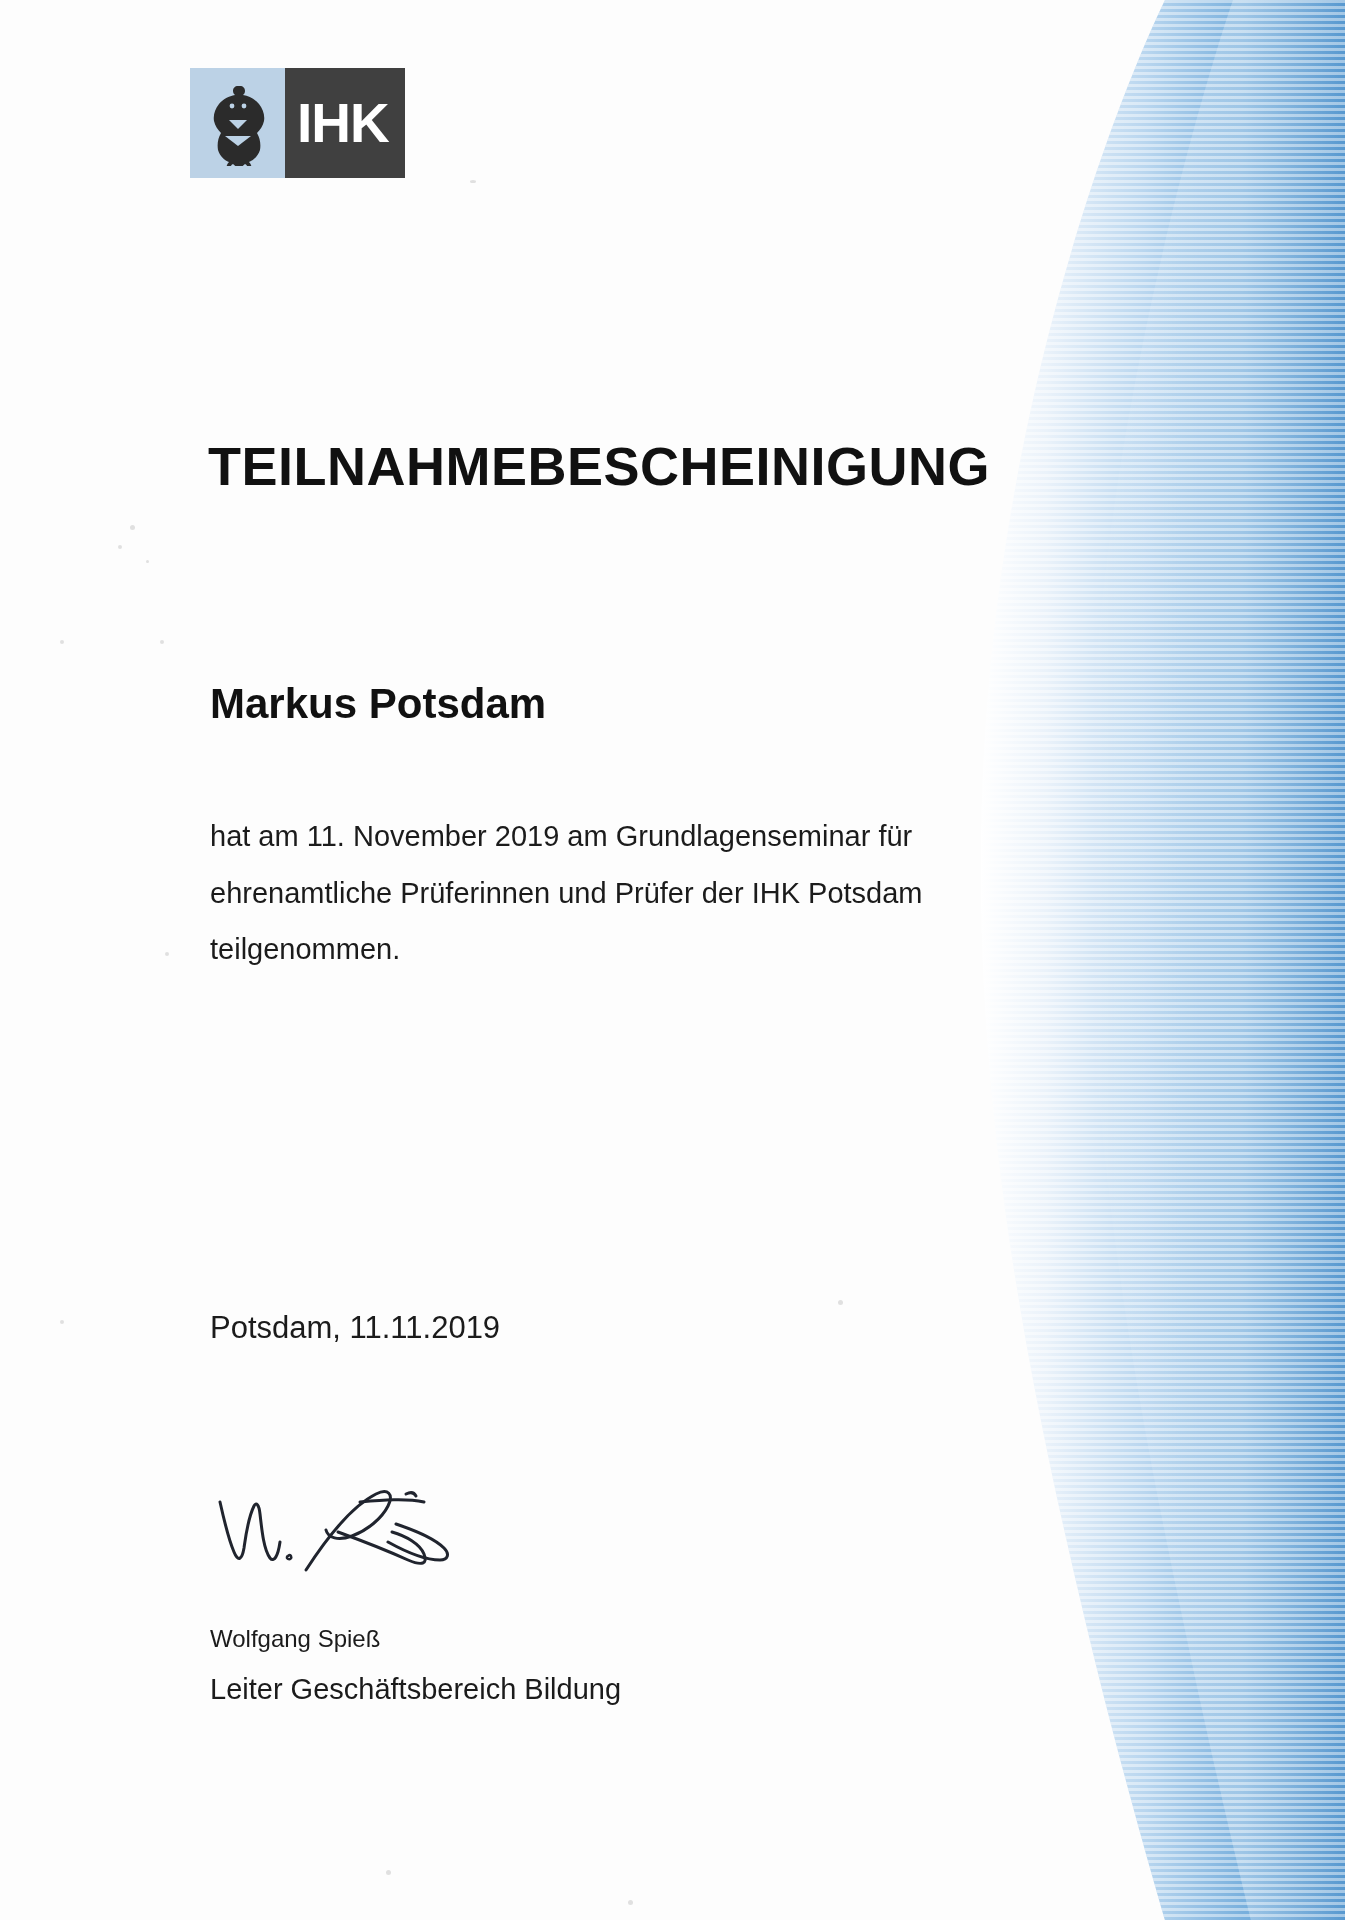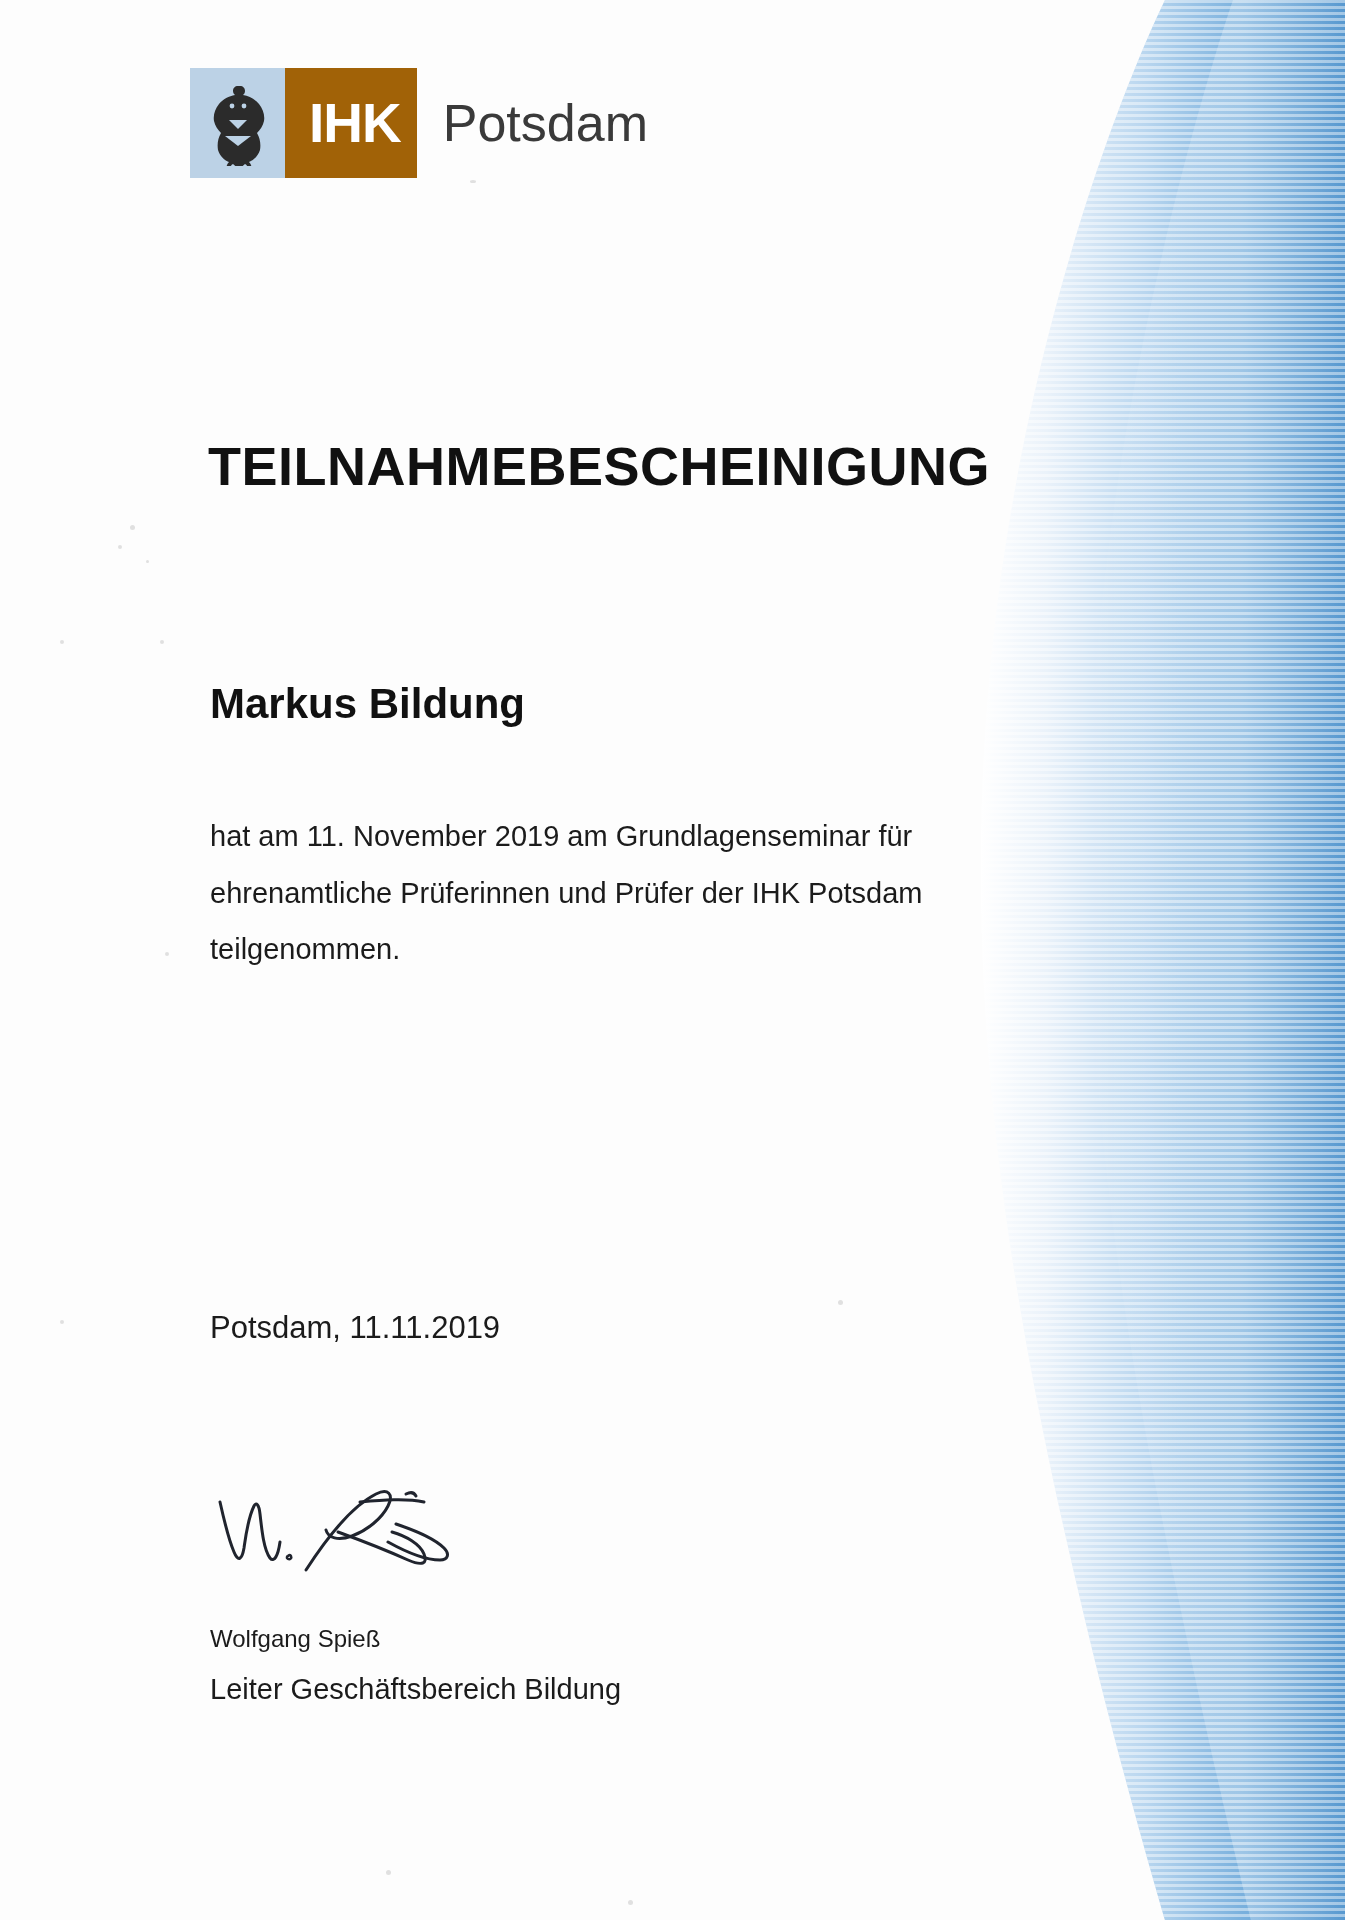--- a/index.html
+++ b/index.html
@@ -49,26 +49,26 @@
   }
   .logo-crest {
     width: 95px;
     background: #bcd2e6;
     display: flex;
     align-items: center;
     justify-content: center;
   }
   .logo-crest svg { display:block; }
   .logo-ihk {
-    background: #a16207;
+    background: #404040;
     color: #ffffff;
     font-size: 55px;
     font-weight: bold;
     letter-spacing: -1px;
-    padding: 0 16px 0 24px;
+    padding: 0 16px 0 12px;
     display: flex;
     align-items: center;
     line-height: 1;
   }
   .logo-city {
     color: #3a3a3a;
     font-size: 52px;
     padding-left: 26px;
     display: flex;
     align-items: center;
@@ -186,26 +186,25 @@
         </g>
         <g fill="#bcd2e6">
           <circle cx="27" cy="26" r="2.4"></circle>
           <circle cx="39" cy="26" r="2.4"></circle>
           <path d="M24 40 l18 0 -9 9 z"></path>
           <path d="M20 56 l26 0 -13 10 z"></path>
         </g>
       </svg>
     </div>
     <div class="logo-ihk">IHK</div>
-    <div class="logo-city">Potsdam</div>
   </div>
 
   <div class="cert-title">TEILNAHMEBESCHEINIGUNG</div>
 
-  <div class="recipient">Markus Bildung</div>
+  <div class="recipient">Markus Potsdam</div>
 
   <div class="body-text">hat am 11. November 2019 am Grundlagenseminar für ehrenamtliche Prüferinnen und Prüfer der IHK Potsdam teilgenommen.</div>
 
   <div class="place-date">Potsdam, 11.11.2019</div>
 
   <div class="signature">
     <svg width="300" height="110" viewBox="0 0 300 110" xmlns="http://www.w3.org/2000/svg">
       <g fill="none" stroke="#20242e" stroke-width="3" stroke-linecap="round" stroke-linejoin="round">
         <path d="M10 22 C14 40 18 58 24 72 C28 82 32 80 34 68 C36 54 38 38 44 26 C46 22 49 24 50 34 C52 52 54 70 60 78 C64 83 68 76 70 62"></path>
         <path d="M78 76 c0 0 2 -2 3 0 c1 2 -1 4 -3 3 c-2 -1 -1 -3 0 -3z" stroke-width="2.5"></path>

